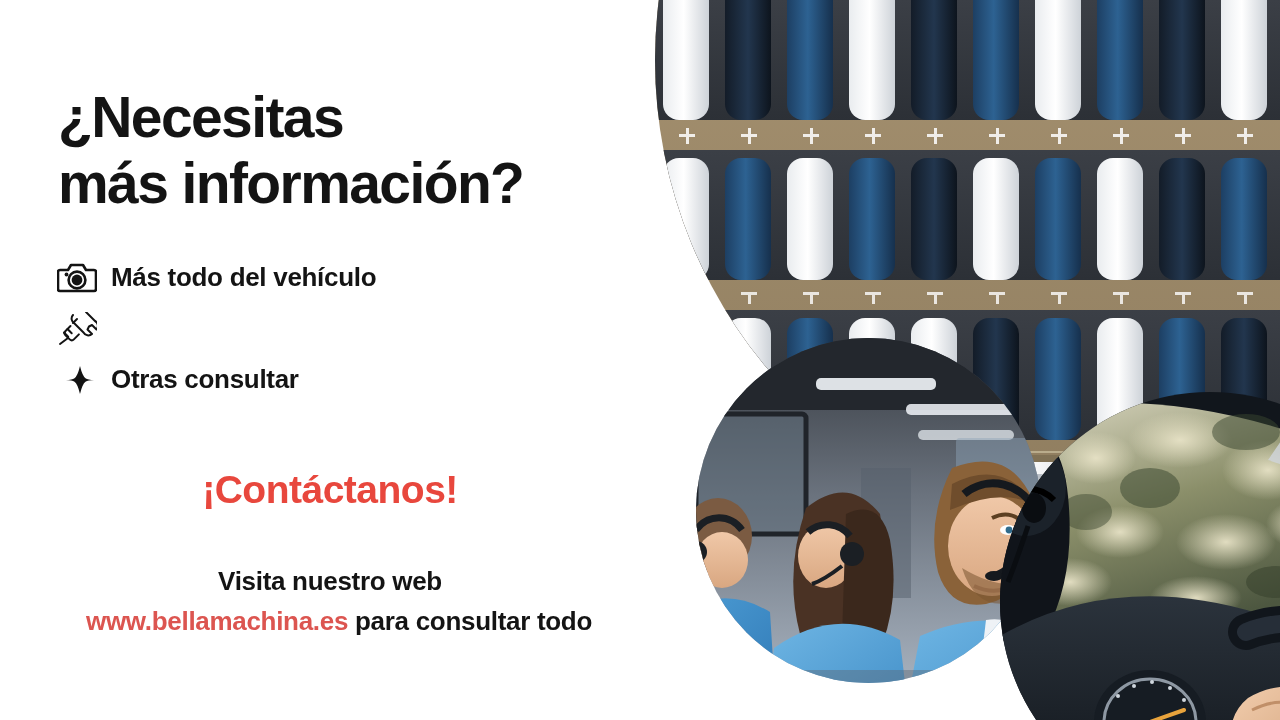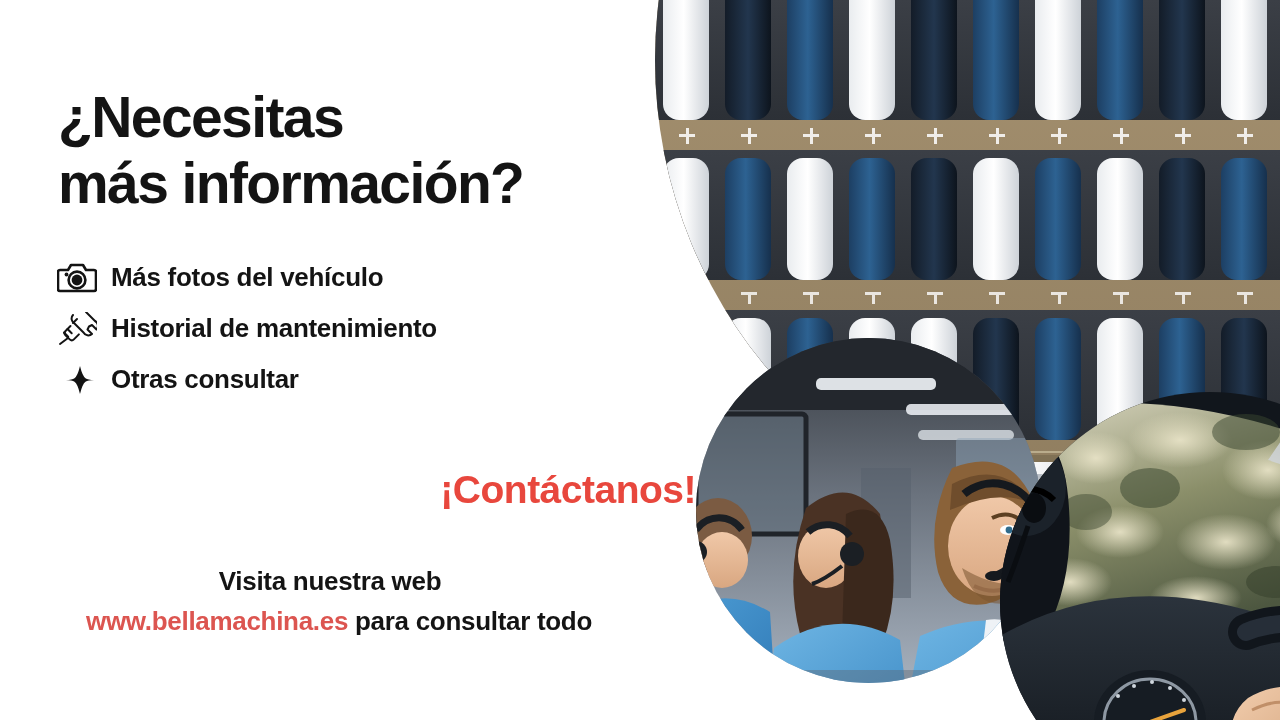--- a/index.html
+++ b/index.html
@@ -60,27 +60,26 @@
     letter-spacing: -0.3px;
     color: #141414;
     white-space: nowrap;
   }
 
   .cta {
     position: absolute;
     left: 0;
     top: 468px;
     width: 660px;
-    text-align: right;
+    text-align: center;
     font-family: "Liberation Sans", sans-serif;
     font-weight: bold;
     font-size: 39px;
     letter-spacing: -0.5px;
     color: #e8473d;
-    padding-left: 36px;
   }
 
   .footer-block {
     position: absolute;
     left: 0;
     top: 562px;
     width: 660px;
     text-align: center;
     font-family: "Liberation Sans", sans-serif;
     font-weight: bold;
@@ -499,51 +498,50 @@
 
     <div class="feature-row">
       <span class="feature-icon">
         <svg width="40" height="32" viewBox="0 0 40 32" xmlns="http://www.w3.org/2000/svg" aria-hidden="true">
           <path d="M3 8 h8 l3 -5 h12 l3 5 h8 a2 2 0 0 1 2 2 v17 a2 2 0 0 1 -2 2 h-34 a2 2 0 0 1 -2 -2 v-17 a2 2 0 0 1 2 -2 z" fill="none" stroke="#131313" stroke-width="2.6" stroke-linejoin="round"></path>
           <circle cx="20" cy="18" r="8.4" fill="none" stroke="#131313" stroke-width="2.6"></circle>
           <circle cx="20" cy="18" r="5.4" fill="#131313"></circle>
           <circle cx="9.5" cy="12.5" r="1.9" fill="#131313"></circle>
         </svg>
       </span>
-      <span class="feature-label">Más fotos del vehículo</span>
+      <span class="feature-label">Más todo del vehículo</span>
     </div>
 
 
     <div class="feature-row">
       <span class="feature-icon">
         <svg width="40" height="34" viewBox="0 0 40 34" xmlns="http://www.w3.org/2000/svg" aria-hidden="true">
           <g fill="none" stroke="#131313" stroke-width="2" stroke-linejoin="round" stroke-linecap="round">
             <path d="M16 3 a5.5 5.5 0 0 0 1.5 8.5 l9 9 a5.5 5.5 0 0 0 8.5 1.5 l-4.5 -4.5 l1.5 -3 l3 -1.5 l4.5 4.5 a5.5 5.5 0 0 0 -1.5 -8.5 l-9 -9"></path>
             <path d="M13.5 14 l-5 5 a3 3 0 0 0 0 4.2 l4.2 4.2 a3 3 0 0 0 4.2 0 l5 -5"></path>
             <path d="M10.5 17 l4.2 4.2"></path>
             <path d="M7 20.5 l4.2 4.2"></path>
             <path d="M11 26 l-8 6"></path>
             <path d="M20 7 l-4 4"></path>
           </g>
         </svg>
       </span>
-      <span class="feature-label">Historial de mantenimiento</span>
     </div>
 
     <div class="feature-row">
       <span class="feature-icon" style="padding-left:10px;">
         <svg width="30" height="30" viewBox="0 0 30 30" xmlns="http://www.w3.org/2000/svg" aria-hidden="true">
           <path d="M15 1 q2.4 10 5.5 12.2 Q23 15 29 15 q-6 0 -8.5 1.8 Q17.4 19 15 29 q-2.4 -10 -5.5 -12.2 Q7 15 1 15 q6 0 8.5 -1.8 Q12.6 11 15 1 z" fill="#131313"></path>
         </svg>
       </span>
       <span class="feature-label">Otras consultar</span>
     </div>
 
   </div>
 
   <div class="cta">¡Contáctanos!</div>
 
   <div class="footer-block">
-    <span class="footer-line">Visita nuestra web</span>
+    <span class="footer-line">Visita nuestro web</span>
     <span class="footer-line"><span class="url-red">www.bellamachina.es</span><span> para consultar todo</span></span>
   </div>
 
 </div>
 
 </body></html>

